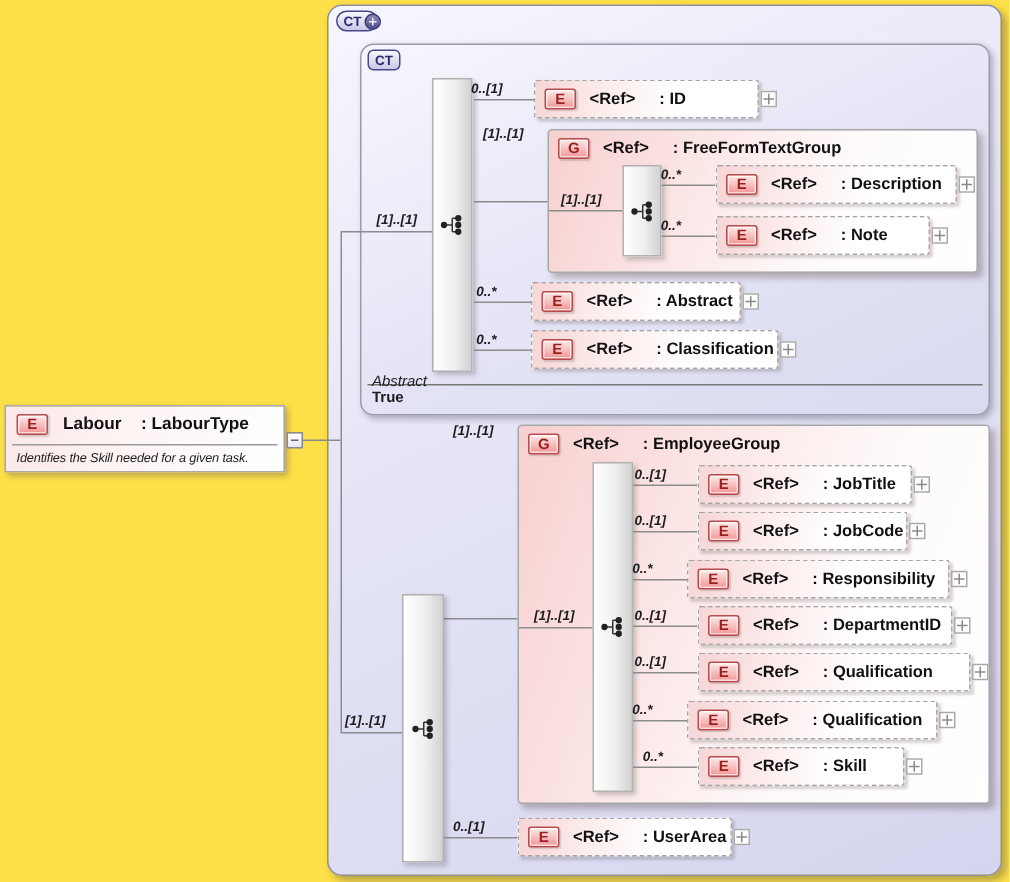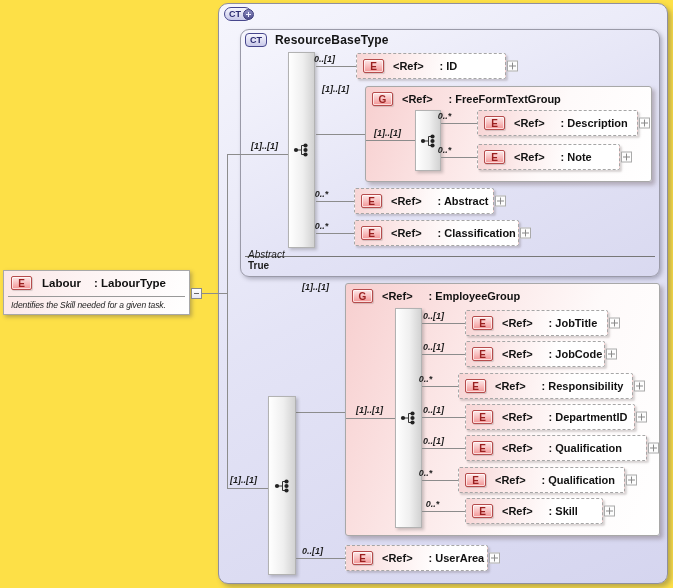--- a/index.html
+++ b/index.html
@@ -41,21 +41,21 @@
   .elem{position:absolute;height:26px;border:1px dashed #a6a6a6;border-radius:2px;
      background:linear-gradient(100deg,#f7d5d5 0%,#fcebeb 30%,#ffffff 65%);
      box-shadow:2px 2px 2px rgba(80,70,70,.22);display:flex;align-items:center;
      padding-left:6px;box-sizing:border-box;}
   .ref{font-size:11px;font-weight:bold;color:#111;margin-left:9px;white-space:nowrap;}
   .typ{font-size:11px;font-weight:bold;color:#111;margin-left:16px;white-space:nowrap;}
   .ghead{display:flex;align-items:center;padding:5px 0 0 6px;}
   
   .hl{position:absolute;height:1px;background:#8c8c8c;}
   .vl{position:absolute;width:1px;background:#8c8c8c;}
-  .card{position:absolute;width:19px;text-align:center;font-size:9px;font-weight:bold;
+  .card{position:absolute;width:19px;text-align:right;font-size:9px;font-weight:bold;
      font-style:italic;color:#1c1c1c;white-space:nowrap;}
   .bar{position:absolute;border:1px solid #b2b2b2;box-sizing:border-box;
      background:linear-gradient(to right,#ffffff 0%,#efefef 55%,#d2d2d2 100%);
      box-shadow:2px 2px 3px rgba(80,80,80,.3);display:flex;align-items:center;justify-content:center;}
   .plusic{position:absolute;right:-13px;top:50%;transform:translateY(-50%);width:9px;height:9px;
      border:1px solid #aaaaaa;background:#fdfdfd;box-sizing:content-box;}
   .plusic::before{content:"";position:absolute;left:1px;right:1px;top:4px;height:1px;background:#8a8a8a;}
   .plusic::after{content:"";position:absolute;top:1px;bottom:1px;left:4px;width:1px;background:#8a8a8a;}
   .minusic{position:absolute;left:191px;top:288px;width:11px;height:11px;border:1px solid #8a8a8a;
      background:linear-gradient(180deg,#ffffff,#e8e8f4);box-sizing:border-box;}
@@ -90,21 +90,20 @@
     <div class="abs-sep"></div>
     <div class="abs-row">
       <span class="abs-lab">Abstract</span>
       <span class="abs-val">True</span>
     </div>
   </div>
   <div class="hdr" style="left:245px;top:33px;">
     <span class="ctbadge">
       <span>CT</span>
     </span>
-    <span class="title">ResourceBaseType</span>
   </div>
 
   <i class="hl" style="left:202px;top:293px;width:25px;"></i>
   <i class="vl" style="left:227px;top:154px;height:335px;"></i>
   <i class="hl" style="left:228px;top:154px;width:60px;"></i>
   <i class="hl" style="left:228px;top:488px;width:40px;"></i>
   <span class="card" style="left:251px;top:141px;">[1]..[1]</span>
   <span class="card" style="left:230px;top:475px;">[1]..[1]</span>
 
   <div class="bar" style="left:288px;top:52px;width:27px;height:196px;">

